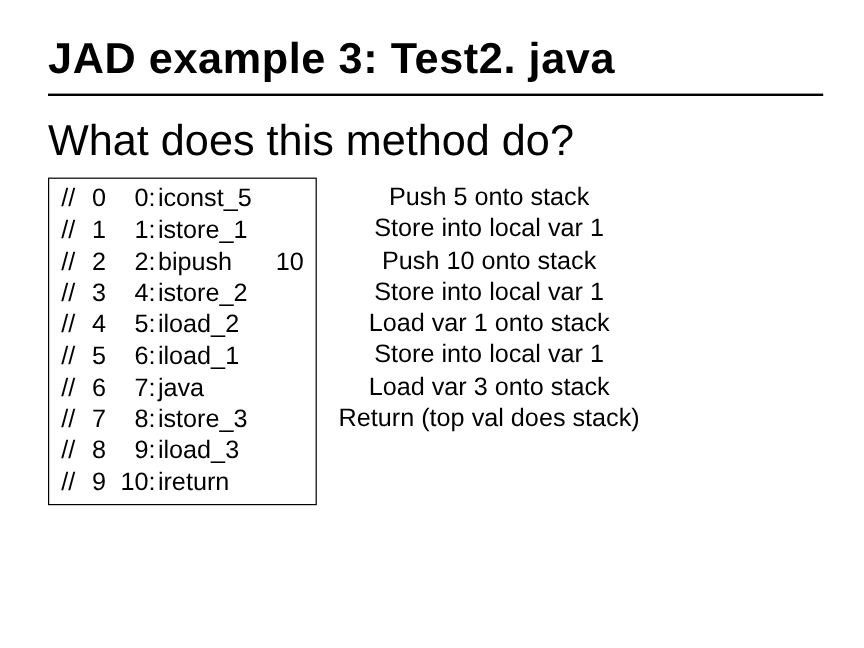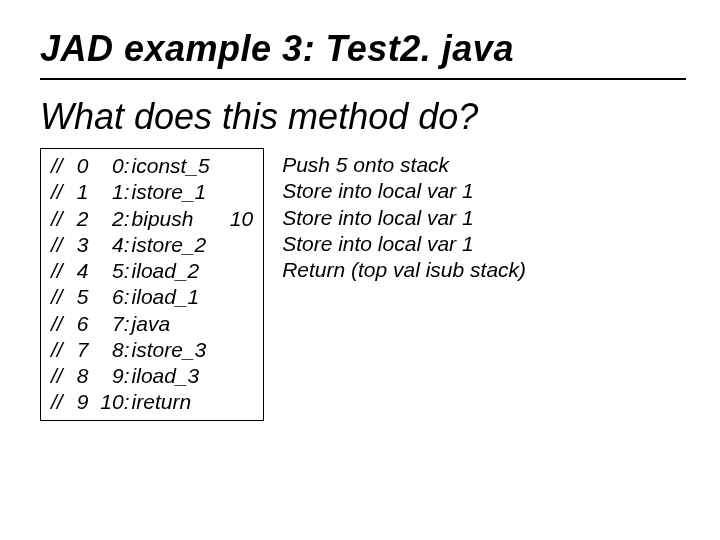--- a/index.html
+++ b/index.html
@@ -7,21 +7,20 @@
     padding: 0;
     width: 720px;
     height: 540px;
     background: #fff;
     font-family: Arial, Helvetica, sans-serif;
     color: #000;
   }
   .slide {
     box-sizing: border-box;
     padding: 28px 34px 20px 40px;
-    font-style: italic;
   }
   .title {
     font-size: 36px;
     font-weight: bold;
     margin: 0 0 8px 0;
     letter-spacing: 0.5px;
   }
   .rule {
     border: none;
     border-top: 2px solid #000;
@@ -53,21 +52,21 @@
   .codebox td.slash { padding-right: 14px; }
   .codebox td.idx   { padding-right: 12px; }
   .codebox td.opn   { text-align: right; padding-right: 0; }
   .codebox td.ins   { padding-left: 2px; padding-right: 20px; }
   .codebox td.arg   { padding-right: 0; }
   .desc {
     font-size: 21px;
     line-height: 1.25;
     padding: 4px 0 0 18px;
   }
-  .desc div { white-space: nowrap; }
+  .desc div { white-space: nowrap; text-align: center; }
 </style>
 </head>
 <body>
 
 <div class="slide">
   <h1 class="title">JAD example 3: Test2. java</h1>
   <hr class="rule">
   <h2 class="subtitle">What does this method do?</h2>
 
   <div class="columns">
@@ -143,18 +142,21 @@
               <td class="opn">10:</td>
               <td class="ins">ireturn</td>
               <td class="arg"></td>
             </tr>
           </tbody>
       </table>
     </div>
     <div class="desc" id="desc-body">
         <div>Push 5 onto stack</div>
         <div>Store into local var 1</div>
+        <div>Push 10 onto stack</div>
         <div>Store into local var 1</div>
+        <div>Load var 1 onto stack</div>
         <div>Store into local var 1</div>
-        <div>Return (top val isub stack)</div>
+        <div>Load var 3 onto stack</div>
+        <div>Return (top val does stack)</div>
       </div>
   </div>
 </div>
 
 </body></html>

